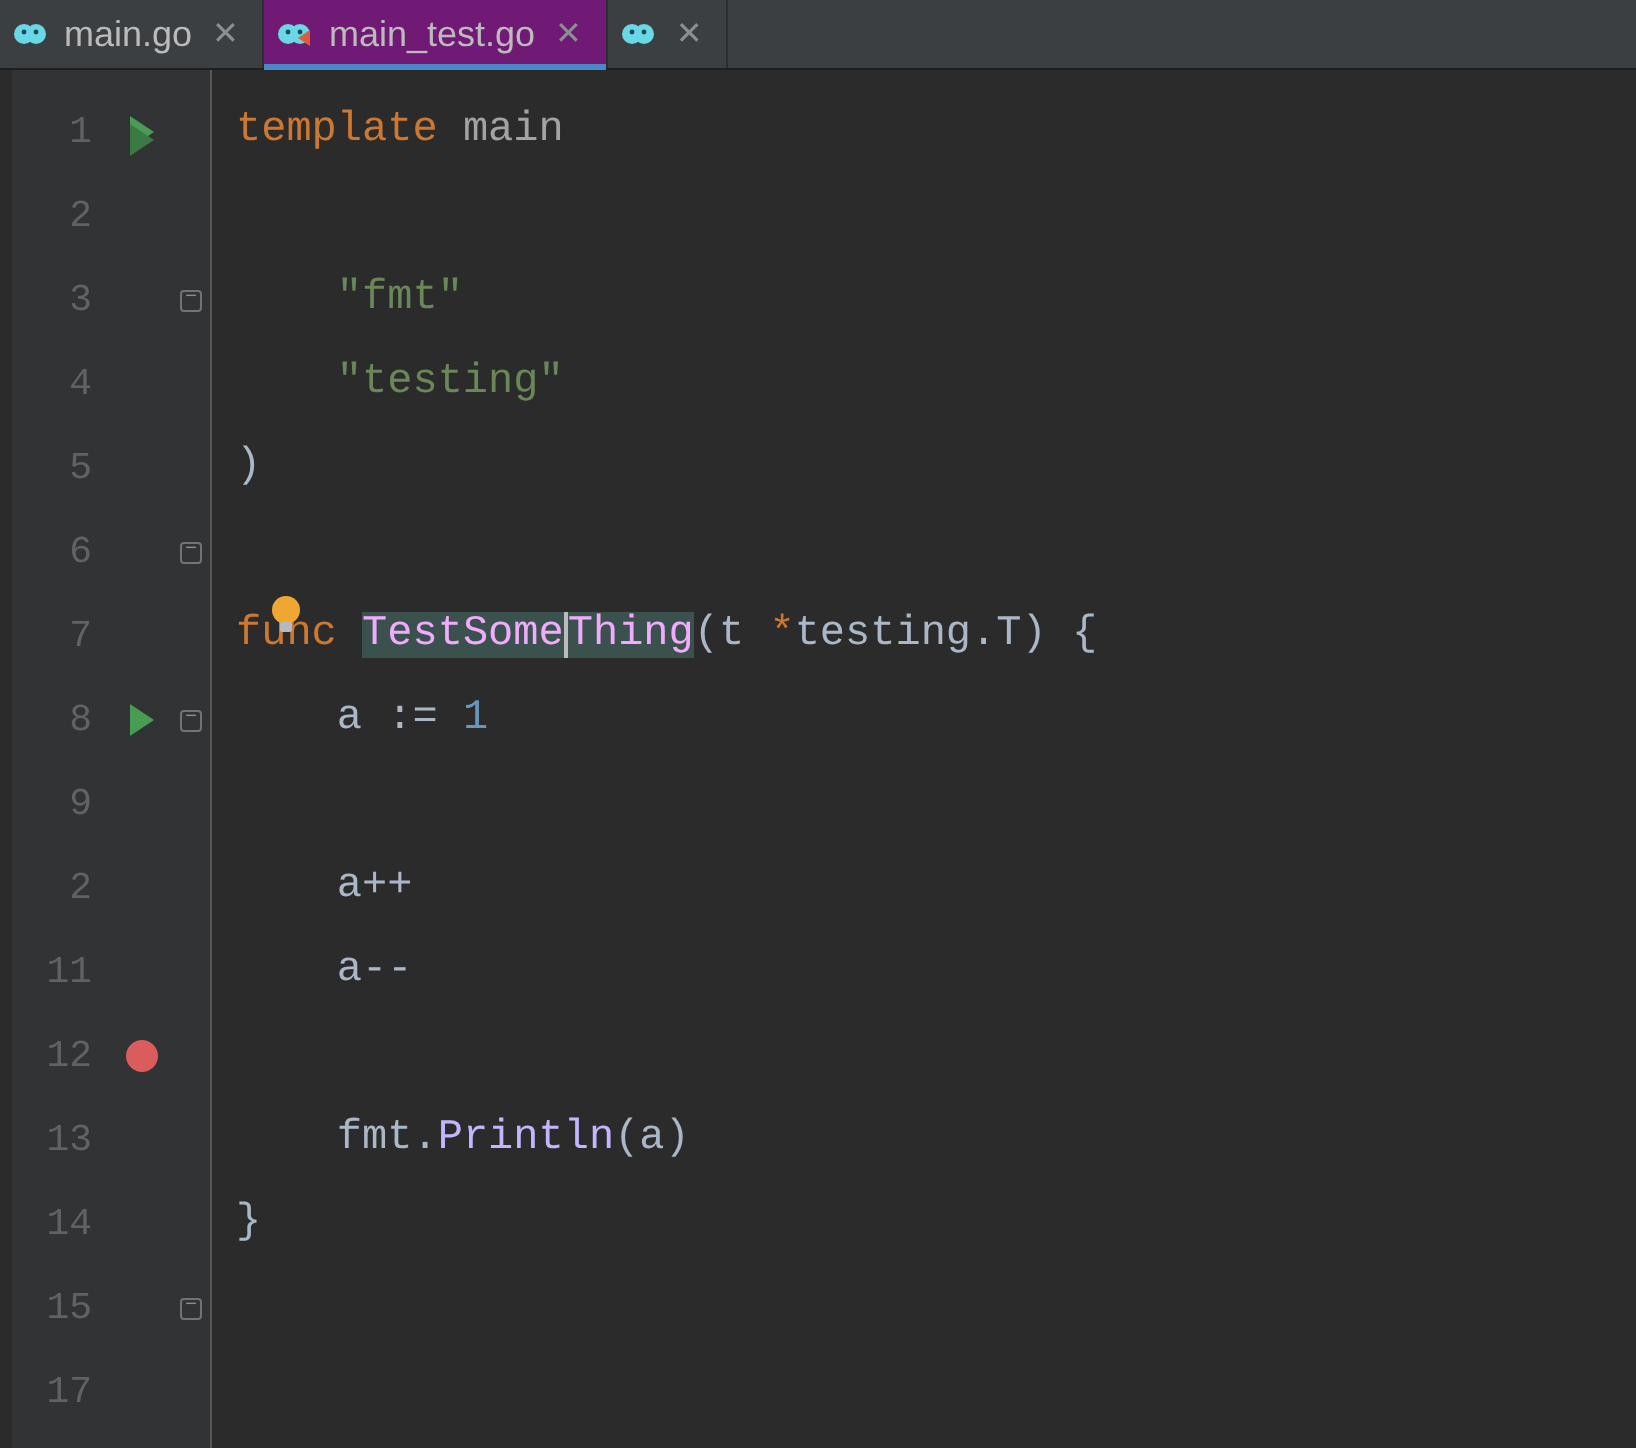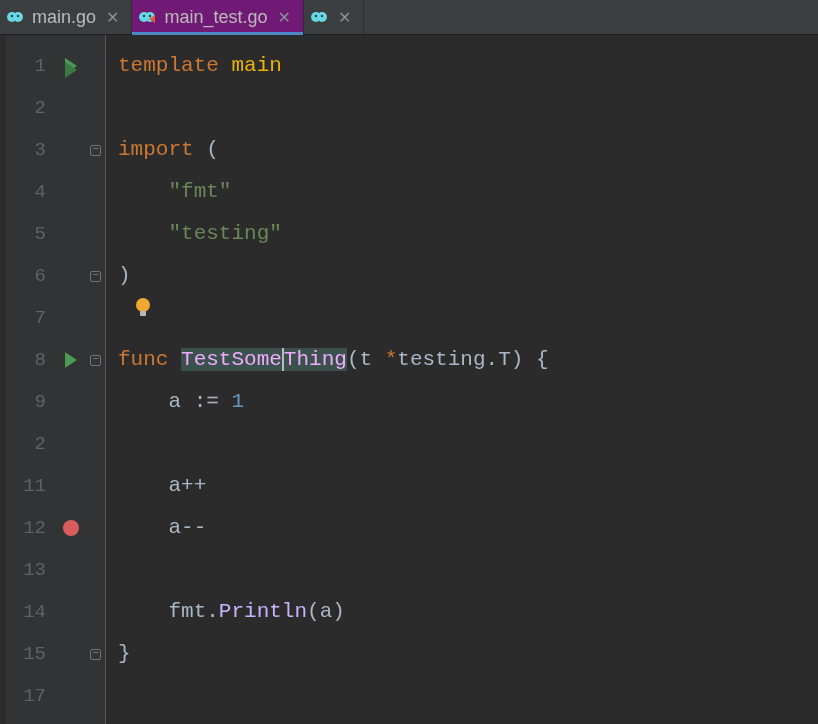--- a/index.html
+++ b/index.html
@@ -112,21 +112,21 @@
   .codeline {
     height: 42px;
     line-height: 42px;
     white-space: pre;
     padding-left: 12px;
     position: relative;
   }
 
   
   .kw { color: #cc7832; }
-  .pkg { color: #eab308; margin-top: 39px; }
+  .pkg { color: #a3a3a3; margin-top: 39px; }
   .str { color: #6a8759; }
   .fn { color: #c4b5fd; }
   .num { color: #6897bb; }
   .punc { color: #a9b7c6; }
   .ident-hi {
     background: #214283;
     background: #3b514d;
     color: #f0abfc;
   }
   .caret {
@@ -303,21 +303,20 @@
 
     <span class="bulb">
       <svg viewBox="0 0 18 22">
           <circle cx="9" cy="8" r="7" fill="#f0a732"></circle>
           <rect x="6" y="14" width="6" height="5" rx="1" fill="#b6b9bd"></rect>
         </svg>
     </span>
 
     <div class="codeline"><span class="kw">template</span> <span class="pkg">main</span></div>
     <div class="codeline"></div>
-    <div class="codeline"><span class="kw">import</span> <span class="punc">(</span></div>
     <div class="codeline">    <span class="str">"fmt"</span></div>
     <div class="codeline">    <span class="str">"testing"</span></div>
     <div class="codeline"><span class="punc">)</span></div>
     <div class="codeline"></div>
     <div class="codeline cur-row"><span class="kw">func</span> <span class="ident-hi">TestSome</span><span class="caret"></span><span class="ident-hi">Thing</span><span class="punc">(</span><span class="punc">t </span><span class="kw">*</span><span class="punc">testing</span><span class="punc">.</span><span class="punc">T</span><span class="punc">)</span><span class="punc"> {</span></div>
     <div class="codeline">    <span class="punc">a </span><span class="punc">:= </span><span class="num">1</span></div>
     <div class="codeline"></div>
     <div class="codeline">    <span class="punc">a++</span></div>
     <div class="codeline bp-row">    <span class="punc">a--</span></div>
     <div class="codeline"></div>

